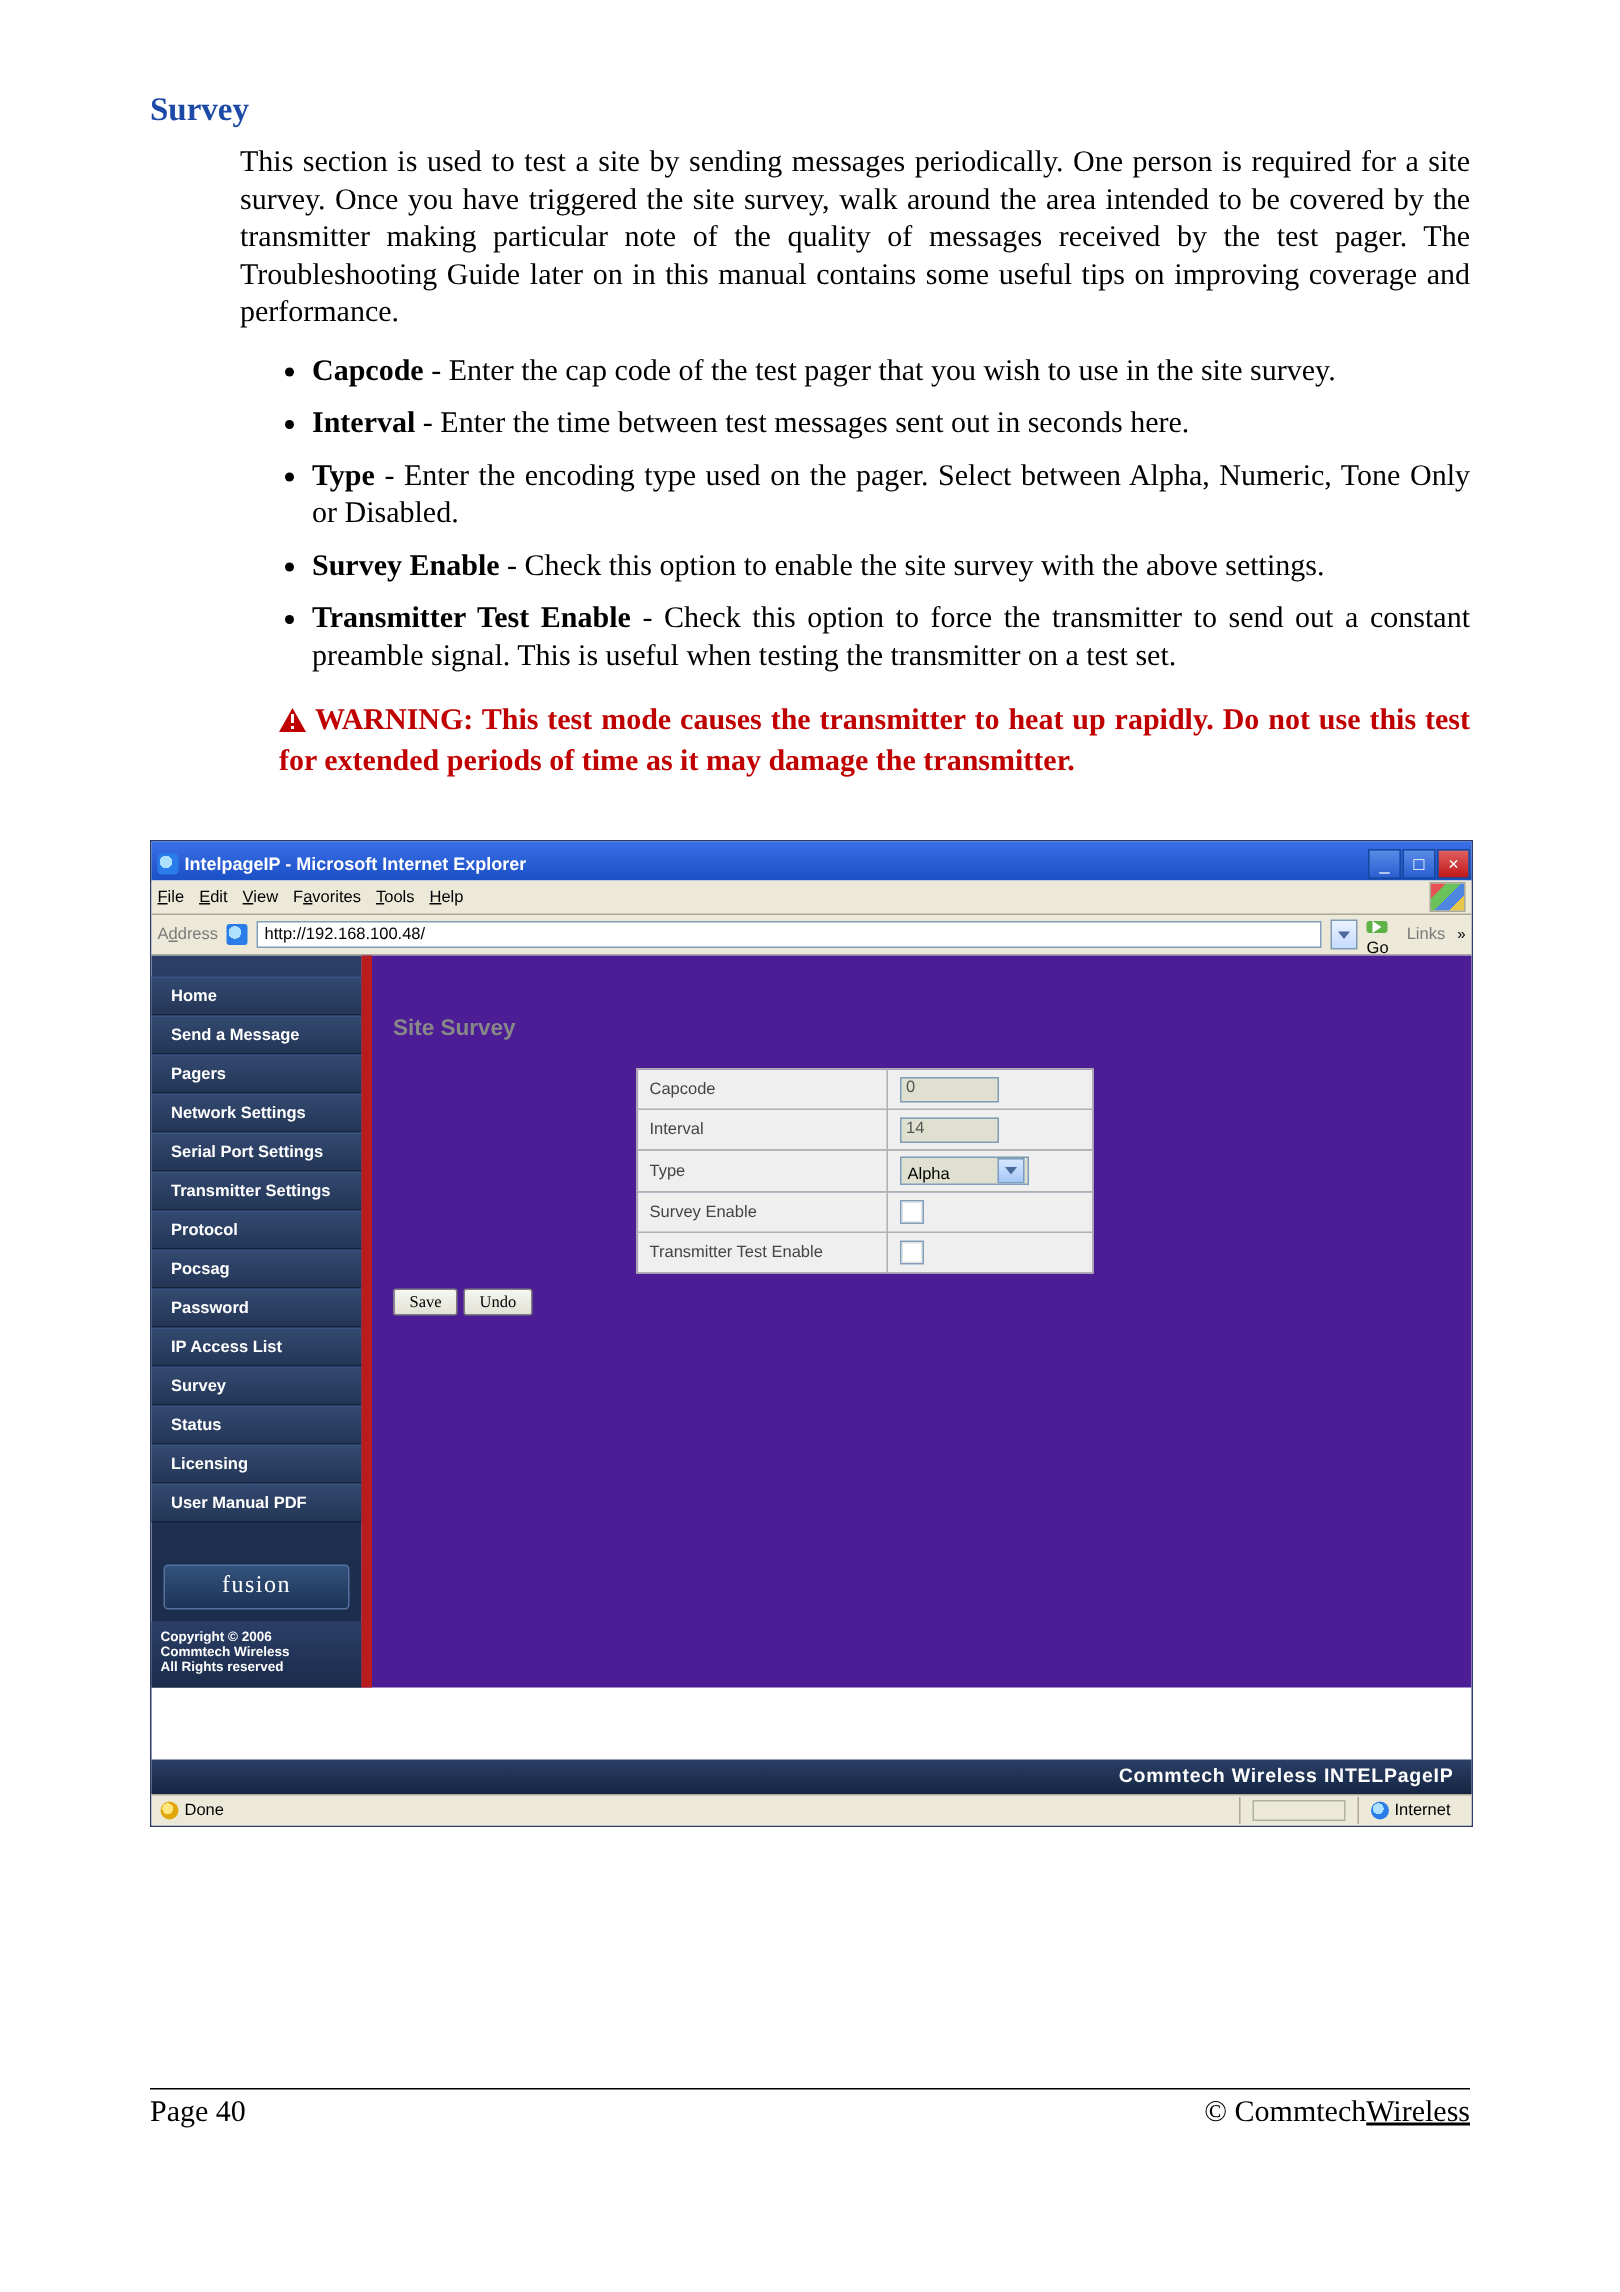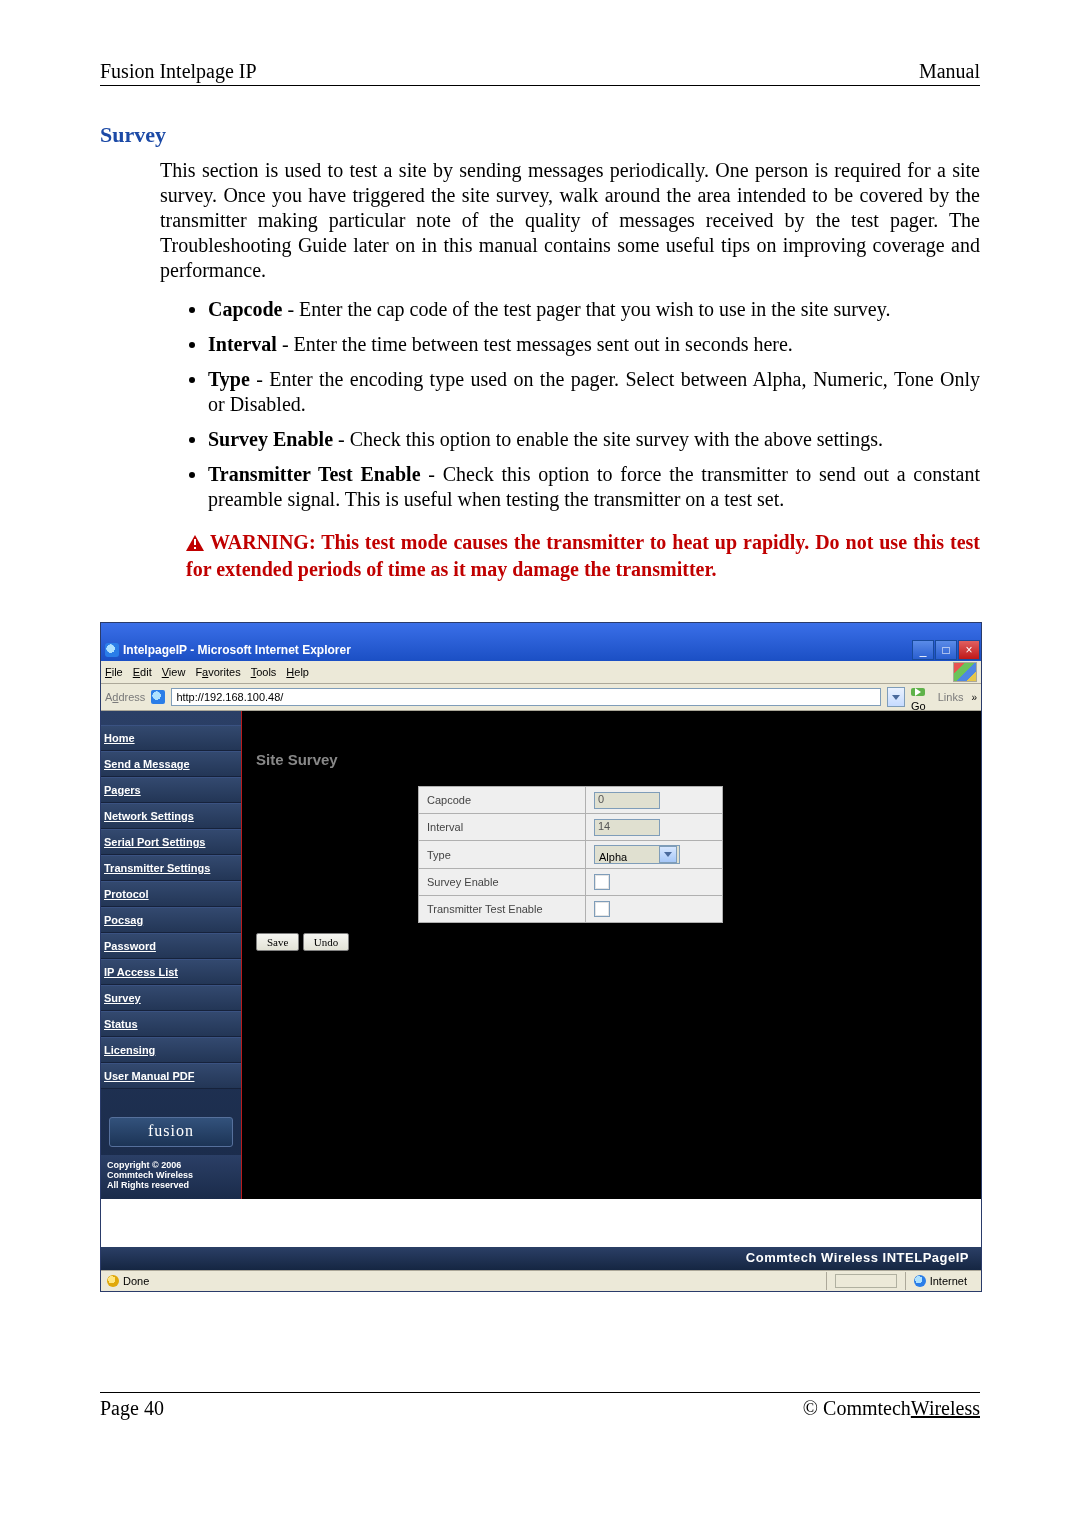--- a/index.html
+++ b/index.html
@@ -73,21 +73,21 @@
     font-size: 12px;
     background: #fff;
   }
   .titlebar {
     display: flex;
     align-items: center;
     justify-content: space-between;
     height: 22px;
     background: linear-gradient(#3a6fe8, #1b4fc4);
     color: #fff;
-    padding: 16px 0 0 4px;
+    padding: 4px 0 0 4px;
     gap: 39px;
   }
   .titlebar .left { display: flex; align-items: center; gap: 4px; }
   .titlebar .ie-icon {
     width: 14px; height: 14px;
     background: radial-gradient(circle at 40% 40%, #aee1ff 35%, #2a7de8 36%);
     border-radius: 3px;
   }
   .titlebar .title { font-size: 12px; font-weight: bold; }
   .win-btns { display: flex; }
@@ -135,29 +135,28 @@
     display: flex;
     min-height: 460px;
     background: #fff;
   }
   .sidebar {
     width: 140px;
     background: linear-gradient(#2b3f66, #1a2b4a);
   }
   .sidebar-spacer-top { height: 14px; }
   .side-item {
-    padding: 6px 3px;
+    padding: 6px 13px;
     border-top: 1px solid #3a5282;
     border-bottom: 1px solid #16223b;
     color: #fff;
     font-size: 11px;
     font-weight: bold;
     background: linear-gradient(#33496f, #233656);
     cursor: pointer;
-    text-decoration: underline;
   }
   .fusion-logo {
     margin: 28px 8px 8px 8px;
     height: 28px;
     border: 1px solid #56709c;
     background: linear-gradient(#33527c, #1c3456);
     color: #fff;
     font-family: "Times New Roman", serif;
     font-size: 16px;
     text-align: center;
@@ -168,23 +167,23 @@
   .copy {
     padding: 6px 6px 8px 6px;
     font-size: 9px;
     line-height: 1.1;
     color: #fff;
     font-weight: bold;
     background: linear-gradient(#2b3f66, #1a2b4a);
   }
   .main {
     flex: 1;
-    background: #000000;
+    background: #4c1d95;
     position: relative;
-    border-left: 1px solid #b91c1c;
+    border-left: 7px solid #b91c1c;
   }
   .main h3 {
     margin: 40px 0 18px 14px;
     font-family: Arial, sans-serif;
     font-size: 15px;
     color: #888;
     font-weight: bold;
   }
   table.form {
     border-collapse: collapse;
@@ -228,24 +227,20 @@
   }
   .page-footer .company { font-family: "Times New Roman"; }
   .page-footer .cw1 { font-weight:normal; }
   .page-footer .cw2 { font-weight:normal;text-decoration:underline; }
 </style>
 </head>
 <body>
 
 <div class="page">
 
-  <div class="hdr">
-    <span>Fusion Intelpage IP</span>
-    <span>Manual</span>
-  </div>
 
   <h2 class="section">Survey</h2>
 
   <div class="body-indent">
     <p class="body">This section is used to test a site by sending messages periodically. One person is required for a site survey. Once you have triggered the site survey, walk around the area intended to be covered by the transmitter making particular note of the quality of messages received by the test pager. The Troubleshooting Guide later on in this manual contains some useful tips on improving coverage and performance.</p>
 
     <ul class="bullets">
       <li><span class="term">Capcode</span><span> - Enter the cap code of the test pager that you wish to use in the site survey.</span></li>
       <li><span class="term">Interval</span><span> - Enter the time between test messages sent out in seconds here.</span></li>
       <li><span class="term">Type</span><span> - Enter the encoding type used on the pager. Select between Alpha, Numeric, Tone Only or Disabled.</span></li>

